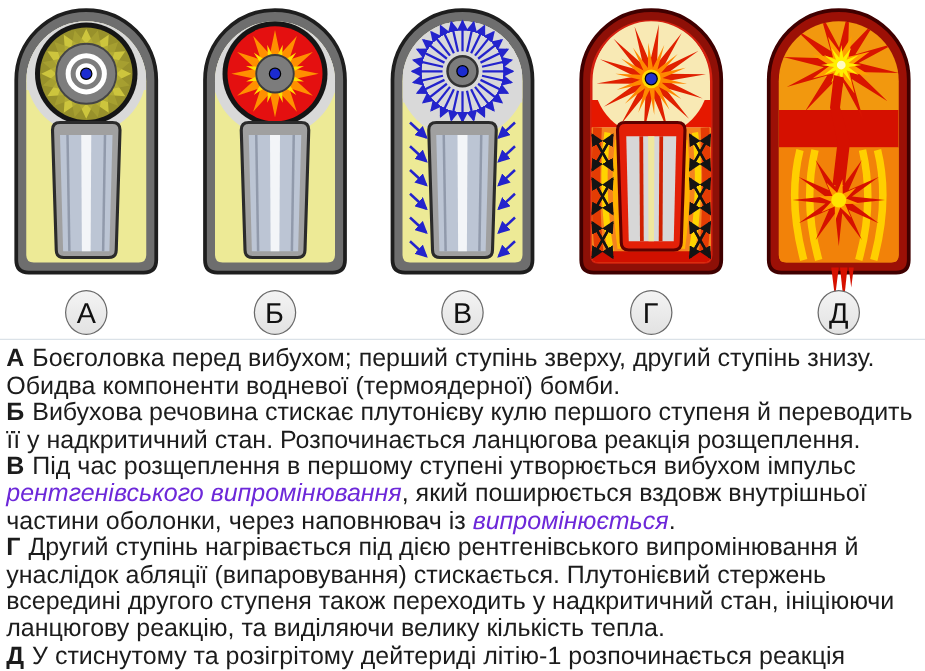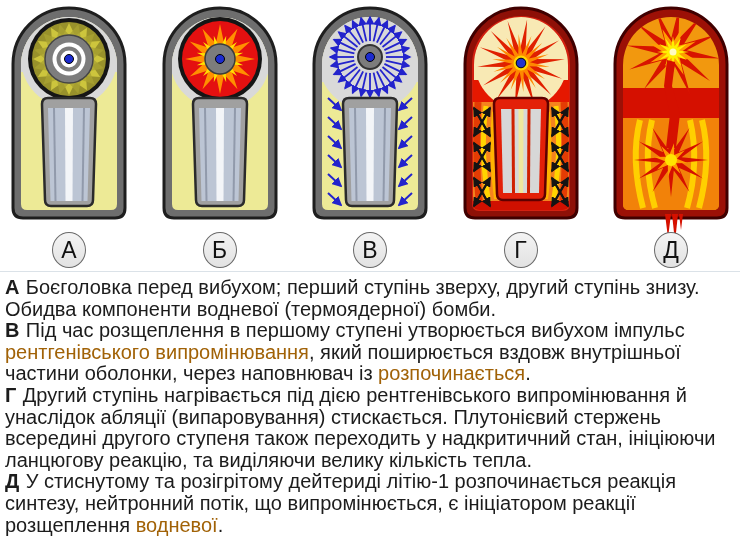--- a/index.html
+++ b/index.html
@@ -5,21 +5,21 @@
   html,body{margin:0;padding:0;background:#fff;}
   body{width:740px;height:537px;overflow:hidden;font-family:"Liberation Sans","DejaVu Sans",sans-serif;color:#1c1c1c;}
   .diagram-row{display:flex;justify-content:space-between;align-items:flex-start;padding:2px 4px 0 4px;height:271px;box-sizing:border-box;}
   .stage-col{display:flex;flex-direction:column;align-items:center;width:130px;}
   .stage-col svg{display:block;}
   .stage-label{width:32px;height:34px;border-radius:50%;border:1px solid #6a6a6a;background:linear-gradient(#f4f4f4,#e2e2e2);display:flex;align-items:center;justify-content:center;font-size:23px;color:#111;margin-top:-10px;}
   .divider{height:1px;background:#dbe2e8;width:740px;}
   .legend{padding:5px 5px 0 5px;font-size:20px;line-height:21.6px;}
   .legend p{margin:0;}
   .legend b{margin-right:0.32em;}
-  .lnk{color:#a16207;text-decoration:none;cursor:pointer;}
+  .lnk{color:#6d28d9;text-decoration:none;cursor:pointer;font-style:italic;}
 </style>
 </head>
 <body>
 
 <svg width="0" height="0" style="position:absolute" aria-hidden="true">
   <defs>
     <marker id="ab" viewBox="0 0 6 6" refX="5" refY="3" markerWidth="5" markerHeight="5" orient="auto">
         <path d="M0 0L6 3L0 6Z" fill="#2323cc"></path>
       </marker>
     <marker id="ak" viewBox="0 0 6 6" refX="5" refY="3" markerWidth="5" markerHeight="5" orient="auto">
@@ -253,16 +253,17 @@
         <span>Д</span>
       </div>
   </div>
 
 </div>
 
 <div class="divider"></div>
 
 <div class="legend">
   <p><b>А</b><span class="segs"><span>Боєголовка перед вибухом; перший ступінь зверху, другий ступінь знизу. Обидва компоненти водневої (термоядерної) бомби.</span></span></p>
-  <p><b>В</b><span class="segs"><span>Під час розщеплення в першому ступені утворюється вибухом імпульс </span><a class="lnk" href="#">рентгенівського випромінювання</a><span>, який поширюється вздовж внутрішньої частини оболонки, через наповнювач із </span><a class="lnk" href="#">розпочинається</a><span>.</span></span></p>
+  <p><b>Б</b><span class="segs"><span>Вибухова речовина стискає плутонієву кулю першого ступеня й переводить її у надкритичний стан. Розпочинається ланцюгова реакція розщеплення.</span></span></p>
+  <p><b>В</b><span class="segs"><span>Під час розщеплення в першому ступені утворюється вибухом імпульс </span><a class="lnk" href="#">рентгенівського випромінювання</a><span>, який поширюється вздовж внутрішньої частини оболонки, через наповнювач із </span><a class="lnk" href="#">випромінюється</a><span>.</span></span></p>
   <p><b>Г</b><span class="segs"><span>Другий ступінь нагрівається під дією рентгенівського випромінювання й унаслідок абляції (випаровування) стискається. Плутонієвий стержень всередині другого ступеня також переходить у надкритичний стан, ініціюючи ланцюгову реакцію, та виділяючи велику кількість тепла.</span></span></p>
   <p><b>Д</b><span class="segs"><span>У стиснутому та розігрітому дейтериді літію-1 розпочинається реакція синтезу, нейтронний потік, що випромінюється, є ініціатором реакції розщеплення </span><a class="lnk" href="#">водневої</a><span>.</span></span></p>
 </div>
 
 </body></html>

